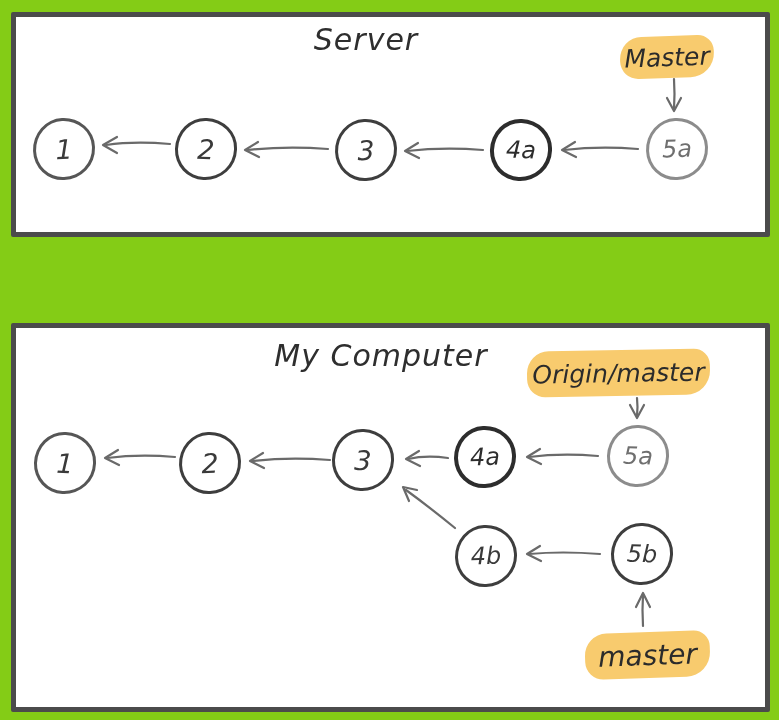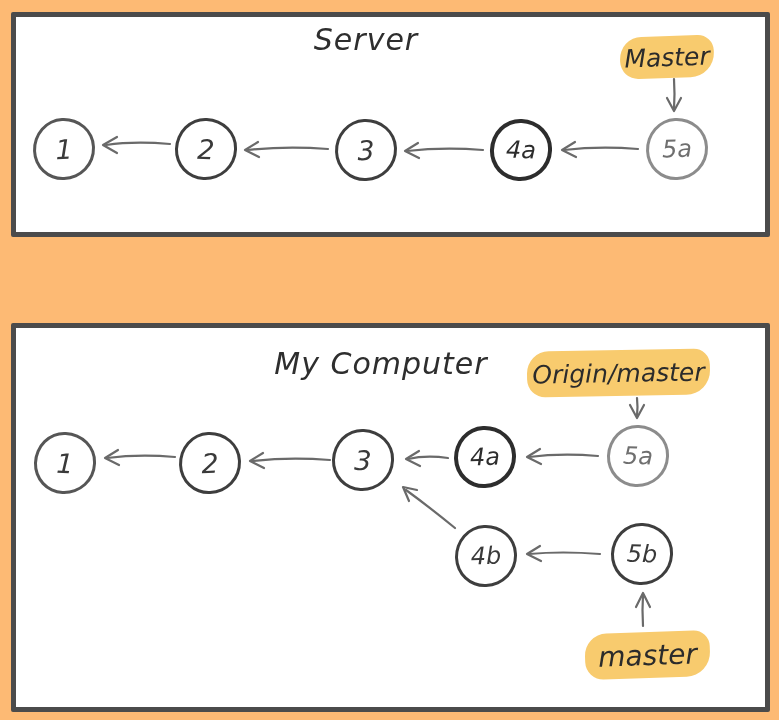--- a/index.html
+++ b/index.html
@@ -2,21 +2,21 @@
 <html><head>
 <meta charset="utf-8">
 <style>
   * { box-sizing: border-box; margin: 0; padding: 0; }
   html, body { background: #ffffff; }
   body { font-family: "DejaVu Sans", sans-serif; }
   .page {
     position: relative;
     width: 779px;
     height: 720px;
-    background: #fdba74;
+    background: #84cc16;
     overflow: hidden;
   }
   .panel {
     position: absolute;
     border: 5px solid #4b4b4b;
     border-radius: 2px;
     background: #ffffff;
   }
   .panel-title {
     position: absolute;
@@ -136,21 +136,21 @@
       <g>
         <path d="M621,70 Q622,79 621,88"></path>
         <path d="M614,77 L621,90 L628,77"></path>
       </g>
       <g>
         <path d="M627,298 Q626,282 627,267"></path>
         <path d="M620,279 L627,265 L634,279"></path>
       </g>
     </svg>
 
-    <div class="panel-title" style="left:250px; top:18px; width:230px;">My Computer</div>
+    <div class="panel-title" style="left:250px; top:10px; width:230px;">My Computer</div>
 
     <div class="hl tilt-r" style="left:511px; top:22px; width:183px; height:46px;">Origin/master</div>
 
     <div class="hl tilt-l" style="left:569px; top:304px; width:125px; height:46px; font-size:28px;">master</div>
 
     <div class="node tone-soft r2" style="left:18px; top:104px;">1</div>
     <div class="node tone-mid r1" style="left:163px; top:104px;">2</div>
     <div class="node tone-mid r2" style="left:316px; top:101px;">3</div>
     <div class="node tone-dark small-label r1" style="left:438px; top:98px;">4a</div>
     <div class="node tone-light small-label r2" style="left:591px; top:97px;">5a</div>

